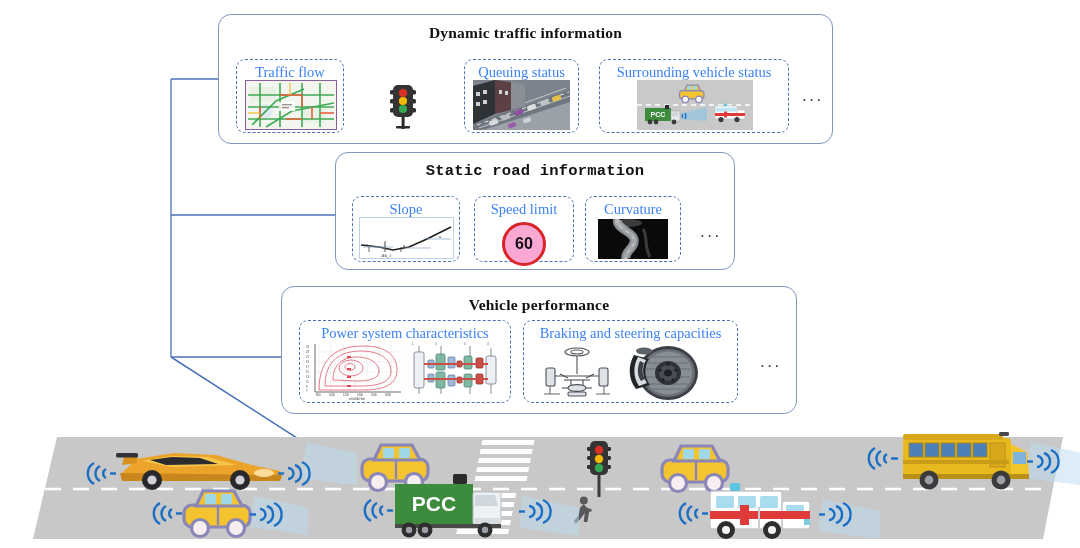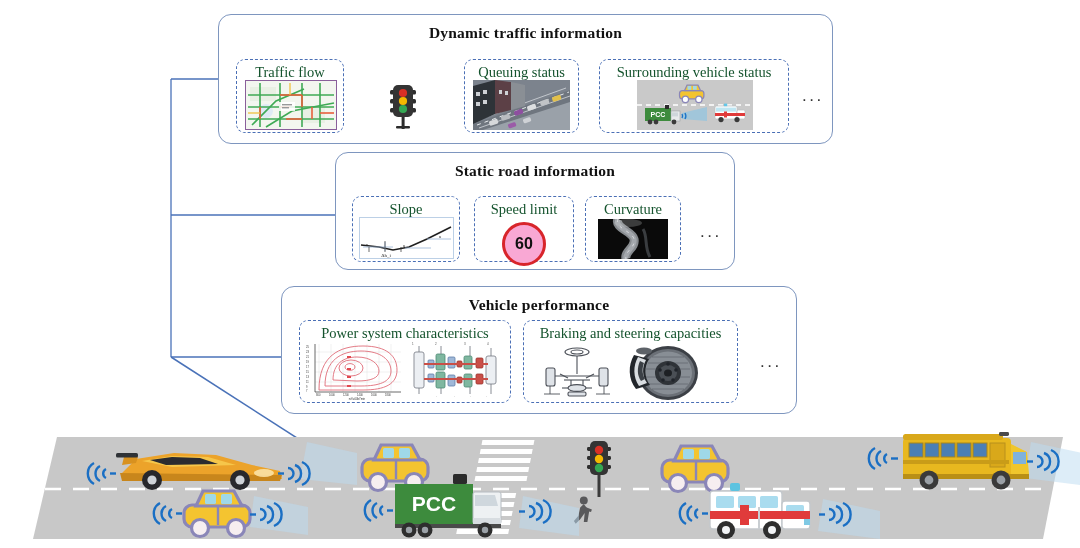--- a/index.html
+++ b/index.html
@@ -18,21 +18,21 @@
     position:absolute;left:0;right:0;text-align:center;
     font-weight:bold;font-size:15.5px;letter-spacing:.2px;color:#111;
   }
   
   .item-box{
     position:absolute;box-sizing:border-box;
     border:1.5px dashed #4a6fb5;border-radius:9px;background:#fff;
   }
   .item-label{
     position:absolute;left:0;right:0;top:4px;text-align:center;
-    font-size:14.5px;color:#14532d;white-space:nowrap;
+    font-size:14.5px;color:#3b82f6;white-space:nowrap;
   }
   .ellipsis{
     position:absolute;font-size:17px;letter-spacing:2.5px;color:#333;
     font-family:"Liberation Sans",sans-serif;
   }
 
   
   .thumb{position:absolute;overflow:hidden;}
 
   
@@ -220,21 +220,21 @@
         <circle cx="6" cy="13.6" r="2.6" fill="#3a3a3a"></circle>
           <circle cx="22" cy="13.6" r="2.6" fill="#3a3a3a"></circle>
         <rect x="9" y="-2.4" width="3.2" height="2.6" fill="#63c7e8"></rect>
       </g>
     </svg>
   </div>
 
   <div class="ellipsis" style="left:802px;top:86px;">...</div>
 
   <div class="cat-box" style="left:335px;top:152px;width:400px;height:118px;">
-    <div class="cat-title" style="top:9px;">Static road information</div>
+    <div class="cat-title" style="top:9px;font-family:Liberation Mono, monospace;">Static road information</div>
   </div>
 
   <div class="item-box" style="left:352px;top:196px;width:108px;height:66px;">
     <div class="item-label">Slope</div>
   </div>
   <div class="thumb" style="left:359px;top:217px;width:95px;height:42px;">
     <svg width="95" height="42" viewBox="0 0 95 42">
       <rect x="0.5" y="0.5" width="94" height="41" fill="#fff" stroke="#bcd0e6" stroke-width="1"></rect>
       <path d="M2,28 L20,30 L34,33 L50,30 L68,22 L92,10" stroke="#1f1f1f" stroke-width="1.6" fill="none"></path>
       <g stroke="#9bb4d4" stroke-width=".8">

